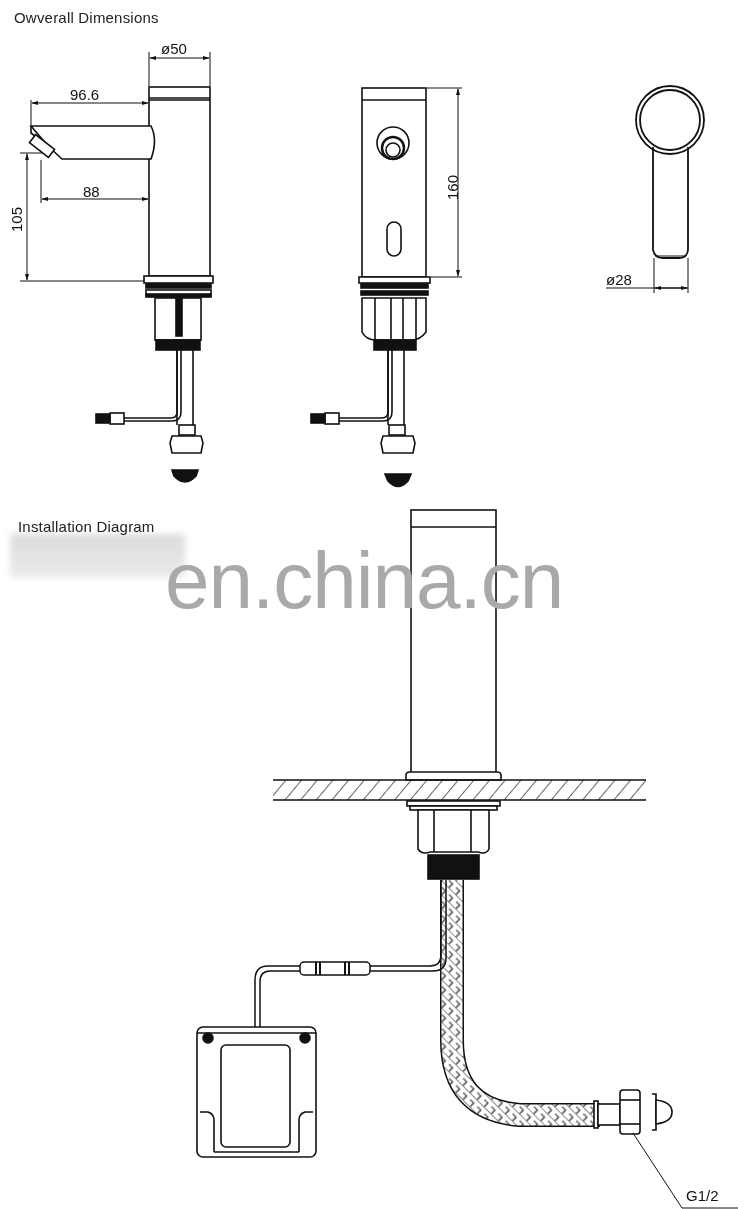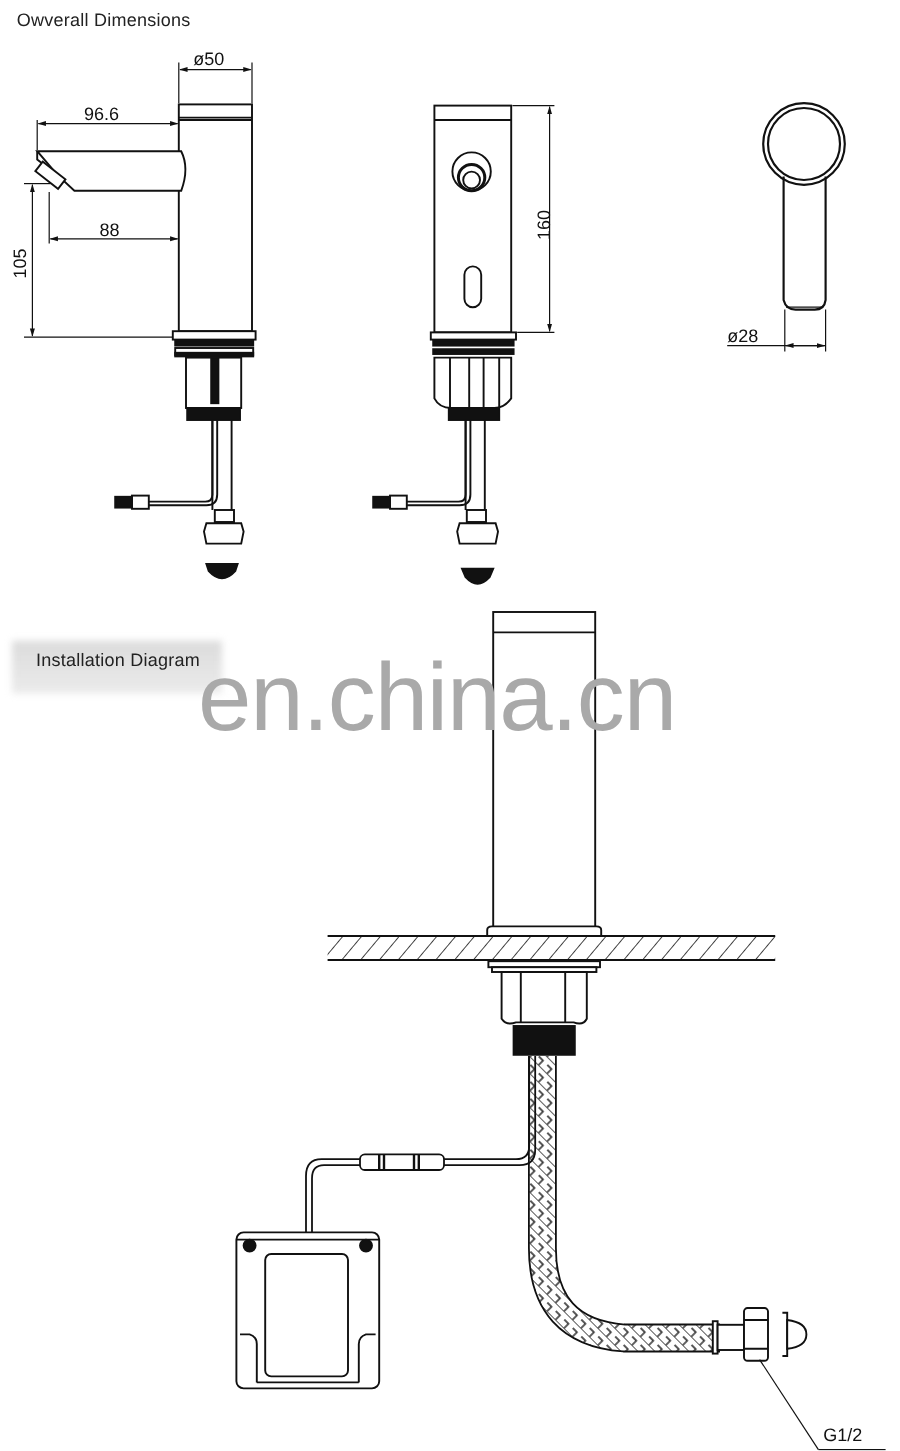--- a/index.html
+++ b/index.html
@@ -10,21 +10,21 @@
                filter:blur(3px); }
   svg { position:absolute; left:0; top:0; }
   .dim { font-family:"Liberation Sans", sans-serif; font-size:15px; fill:#111; }
   .wm { font-family:"Liberation Sans", sans-serif; font-size:80px; fill:#a9a9a9; letter-spacing:-1px; }
 </style>
 </head>
 <body>
 
 <div class="section-title" style="left:14px; top:9px;">Owverall Dimensions</div>
 <div class="blur-band"></div>
-<div class="section-title" style="left:30px; top:518px;margin-top:24px;">Installation Diagram</div>
+<div class="section-title" style="left:18px; top:518px;">Installation Diagram</div>
 
 <svg width="750" height="1209" viewBox="0 0 750 1209" xmlns="http://www.w3.org/2000/svg">
   <defs>
     <marker id="arr" viewBox="0 0 10 10" refX="9" refY="5" markerWidth="7" markerHeight="7" orient="auto-start-reverse">
       <path d="M0,2 L10,5 L0,8 z" fill="#111"></path>
     </marker>
     <pattern id="hatch" width="12" height="12" patternUnits="userSpaceOnUse" patternTransform="rotate(40)">
       <line x1="0" y1="0" x2="0" y2="12" stroke="#111" stroke-width="1.3"></line>
     </pattern>
     <pattern id="braid" width="10" height="10" patternUnits="userSpaceOnUse" patternTransform="rotate(45)">

